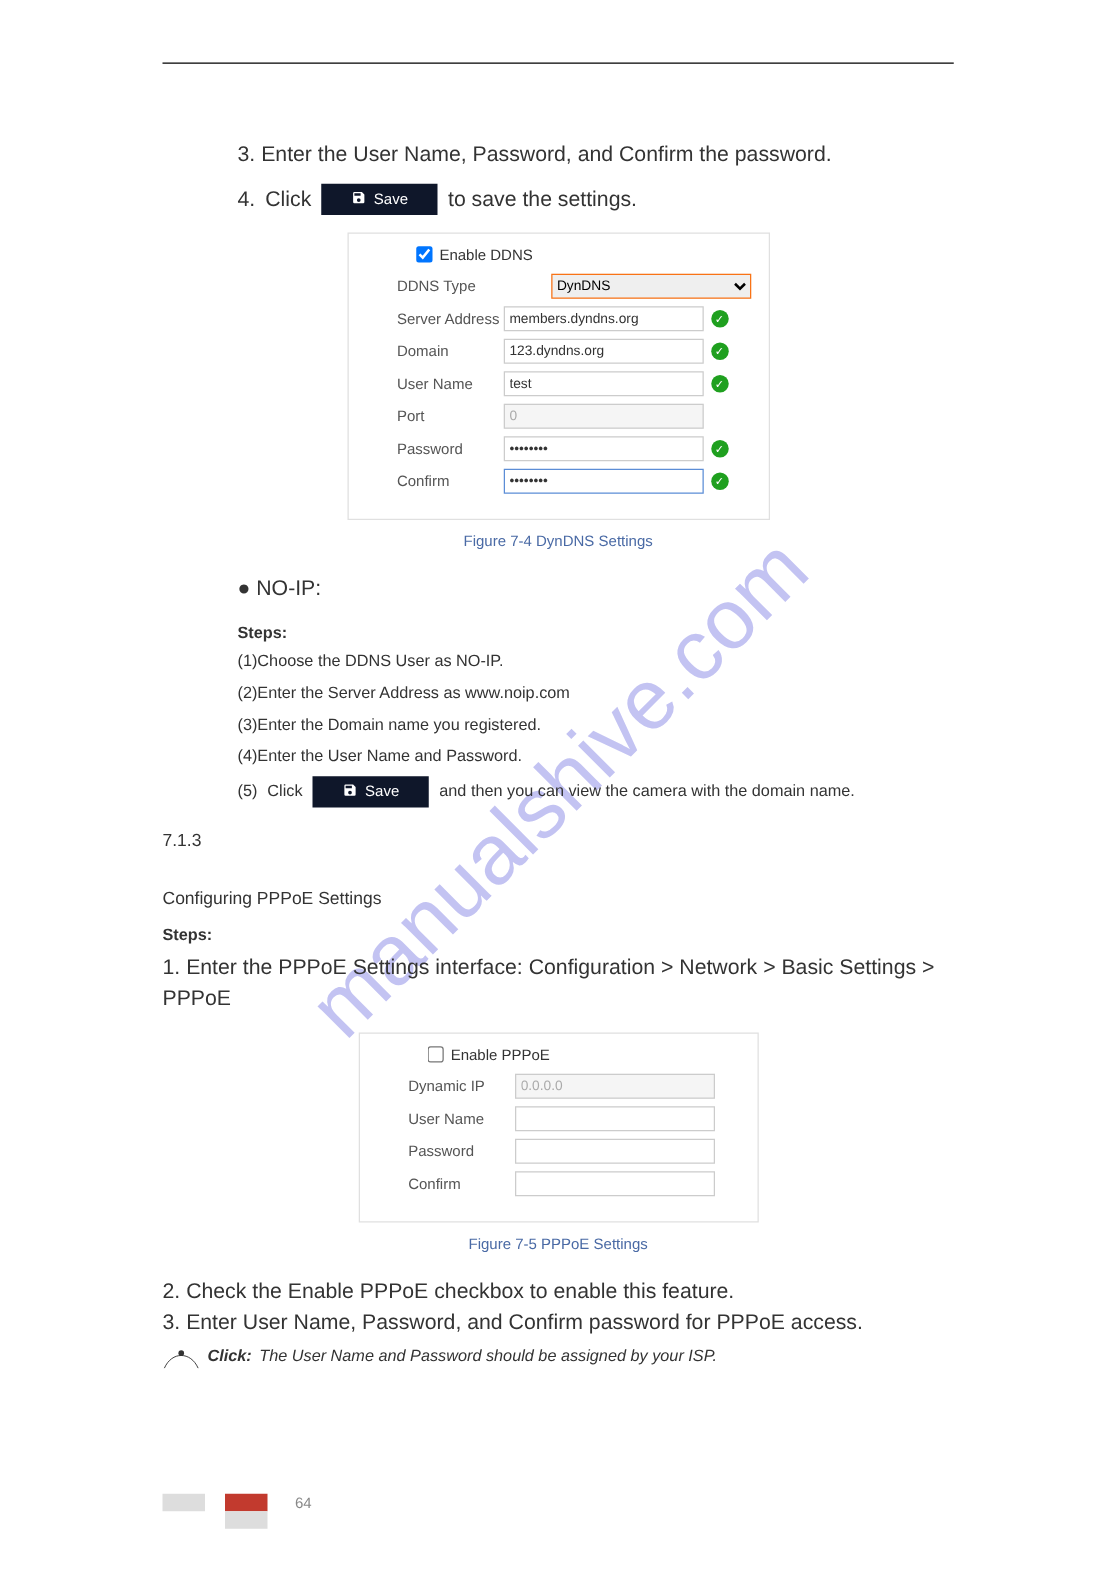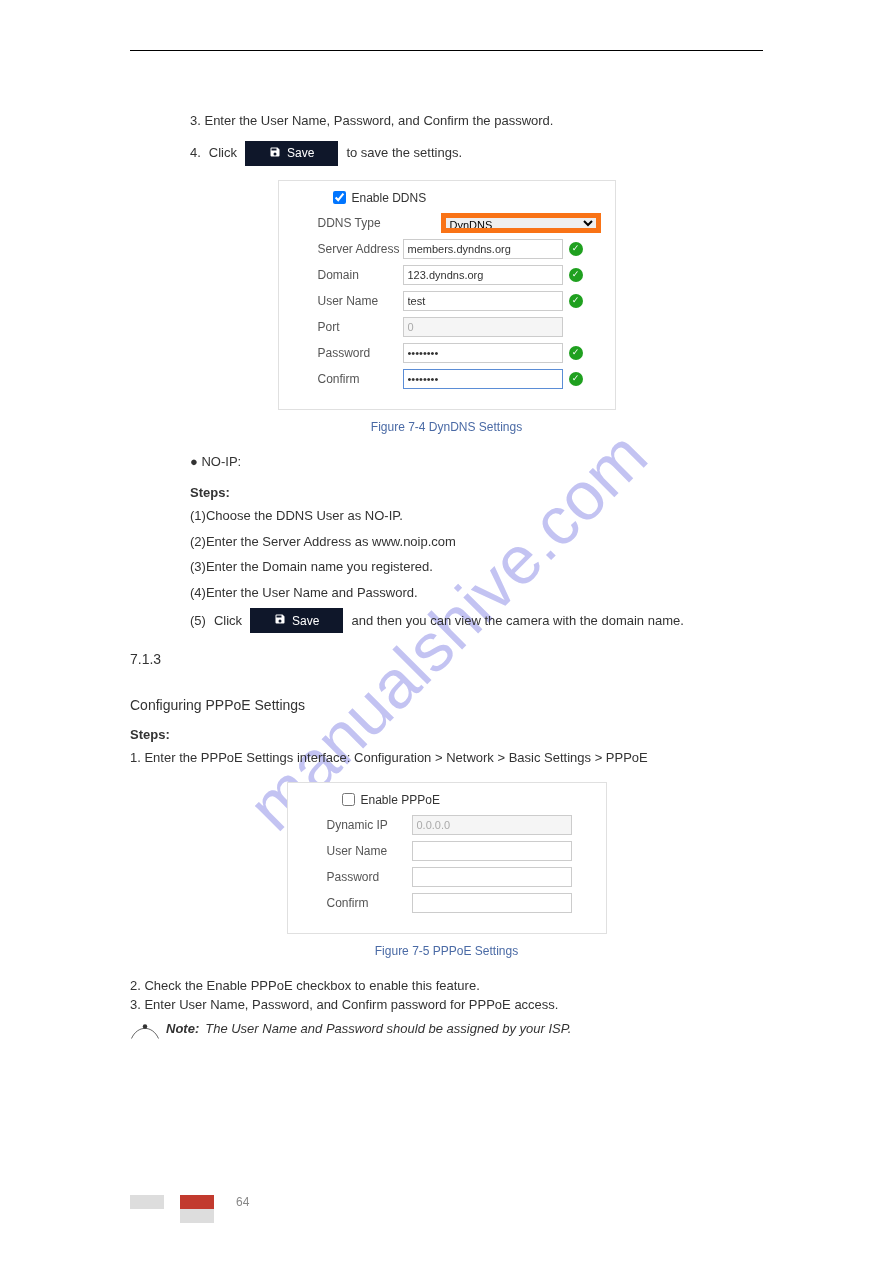--- a/index.html
+++ b/index.html
@@ -22,21 +22,21 @@
     opacity: 0.85;
     font-family: Arial, sans-serif;
     white-space: nowrap;
     pointer-events: none;
     z-index: 0;
     font-weight: 400;
   }
   .content { position: relative; z-index: 1; }
   hr.topline { border: none; border-top: 1.5px solid #000; margin-bottom: 60px; }
   .indent-block { margin-left: 60px; margin-bottom: 10px; }
-  .para { font-size: 13px; color: #333; line-height: 1.5; }
+  .para { font-size: 17px; color: #333; line-height: 1.5; }
   .save-btn {
     display: inline-flex;
     align-items: center;
     gap: 6px;
     background: #0f172a;
     color: #fff;
     padding: 5px 24px;
     font-size: 12px;
     border: none;
     cursor: pointer;
@@ -64,21 +64,21 @@
     height: 20px;
     border: 1px solid #ccc;
     padding: 0 4px;
     font-size: 11px;
     color: #333;
   }
   .panel-row input.disabled { background: #f5f5f5; color: #aaa; }
   .panel-row select {
     width: 160px;
     height: 20px;
-    border: 5px solid #f97316;
+    border: 1px solid #f97316;
     font-size: 11px;
     margin-left: 38px;
   }
   .check-ok {
     width: 14px; height: 14px; margin-left: 6px;
     background: #1fa01f; border-radius: 50%;
     display: inline-flex; align-items: center; justify-content: center;
   }
   .check-ok::after {
     content: "✓"; color: #fff; font-size: 9px; line-height: 1;
@@ -239,21 +239,21 @@
   <p class="para">2. Check the Enable PPPoE checkbox to enable this feature.</p>
   <p class="para">3. Enter User Name, Password, and Confirm password for PPPoE access.</p>
 
   <div class="note-row">
     <span class="note-icon">
       <svg viewBox="0 0 40 24">
           <path d="M2 22 C10 4, 30 4, 38 22" fill="none" stroke="#333" stroke-width="1"></path>
           <circle cx="20" cy="6" r="3" fill="#333"></circle>
         </svg>
     </span>
-    <span style="font-weight:bold;font-style:italic">Note:</span>
+    <span style="font-weight:bold;font-style:italic">Click:</span>
     <span>The User Name and Password should be assigned by your ISP.</span>
   </div>
 </div>
 
 <div class="footer">
   <div class="sw1"></div>
   <div class="sw-col">
     <div class="sw2"></div>
     <div class="sw3"></div>
   </div>

